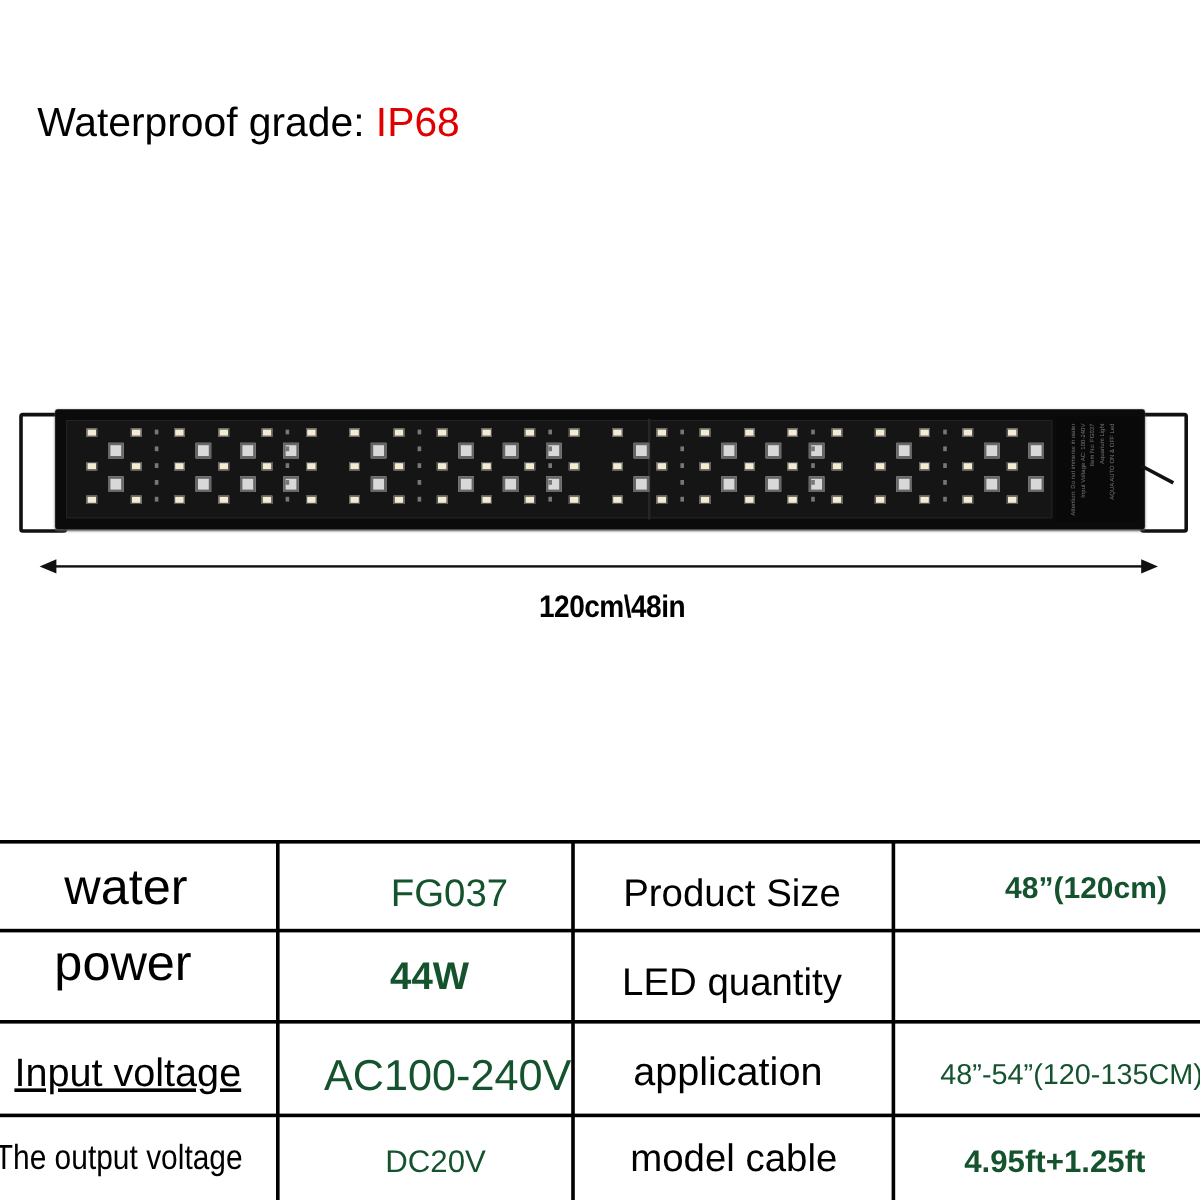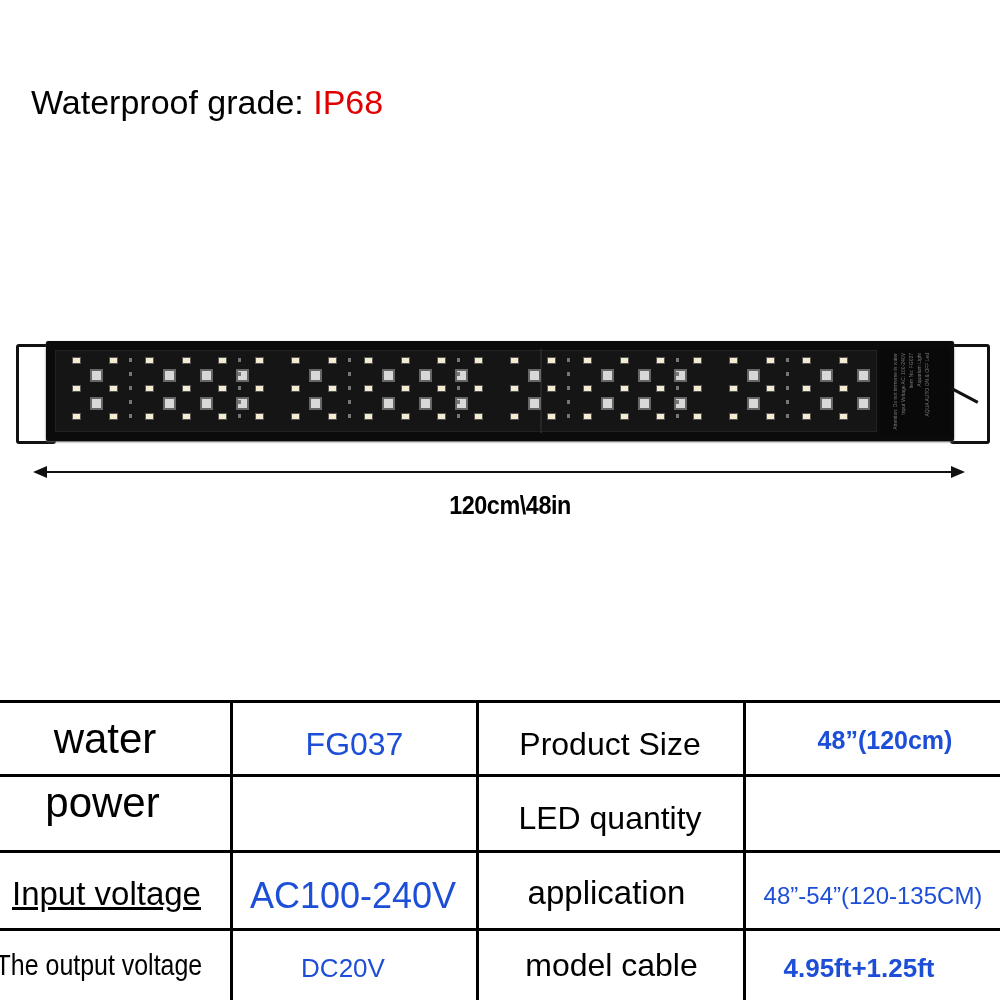--- a/index.html
+++ b/index.html
@@ -27,21 +27,21 @@
   .dim .line { position:absolute; left:10px; right:10px; top:5px; height:2px; background:#111; }
   .dim .arrow-l { position:absolute; left:0; top:0; width:0; height:0; border-top:6px solid transparent; border-bottom:6px solid transparent; border-right:14px solid #111; }
   .dim .arrow-r { position:absolute; right:0; top:0; width:0; height:0; border-top:6px solid transparent; border-bottom:6px solid transparent; border-left:14px solid #111; }
   .dim-label { position:absolute; left:0; width:1020px; top:490px; text-align:center; font-size:26px; color:#000; transform:scaleX(0.9); font-weight:bold; letter-spacing:-0.5px; }
 
   .spec { position:absolute; left:0; top:700px; width:1000px; height:300px; }
   .hline { position:absolute; left:0; width:1000px; height:3px; background:#000; }
   .vline { position:absolute; top:0; width:3px; height:300px; background:#000; }
   .cell { position:absolute; display:flex; align-items:center; justify-content:center; white-space:nowrap; }
   .k { color:#000; }
-  .v { color:#1d4ed8; }
+  .v { color:#14532d;margin-left:20px; }
 </style>
 </head>
 <body>
 
 <div class="headline">
   <span>Waterproof grade: </span><span class="grade">IP68</span>
 </div>
 
 <div class="product">
   <div class="bracket left"></div>
@@ -208,20 +208,21 @@
   <div class="vline" style="left:230px;"></div>
   <div class="vline" style="left:476px;"></div>
   <div class="vline" style="left:743px;"></div>
 
   <div class="cell k" style="left:0; top:3px; width:210px; height:72px; font-size:42px;">water</div>
   <div class="cell v" style="left:233px; top:8px; width:243px; height:72px; font-size:32px;">FG037</div>
   <div class="cell k" style="left:479px; top:8px; width:262px; height:72px; font-size:32px;">Product Size</div>
   <div class="cell v" style="left:764px; top:4px; width:242px; height:72px; font-size:25px; font-weight:bold;">48”(120cm)</div>
 
   <div class="cell k" style="left:0; top:77px; width:205px; height:51px; font-size:42px;">power</div>
+  <div class="cell v" style="left:233px; top:77px; width:210px; height:73px; font-size:32px; font-weight:bold;">44W</div>
   <div class="cell k" style="left:479px; top:82px; width:262px; height:73px; font-size:32px;">LED quantity</div>
 
   <div class="cell k" style="left:4px; top:158px; width:205px; height:72px; font-size:33px;text-decoration:underline;">Input voltage</div>
   <div class="cell v" style="left:233px; top:160px; width:240px; height:72px; font-size:36px;">AC100-240V</div>
   <div class="cell k" style="left:479px; top:157px; width:255px; height:72px; font-size:33px;">application</div>
   <div class="cell v" style="left:746px; top:160px; width:254px; height:72px; font-size:24px;">48”-54”(120-135CM)</div>
 
   <div class="cell k" style="left:0; top:231px; width:230px; height:69px; font-size:29px; transform:scaleX(0.86); transform-origin:left center;">The output voltage</div>
   <div class="cell v" style="left:233px; top:234px; width:220px; height:69px; font-size:26px;">DC20V</div>
   <div class="cell k" style="left:479px; top:231px; width:265px; height:69px; font-size:32px;">model cable</div>

